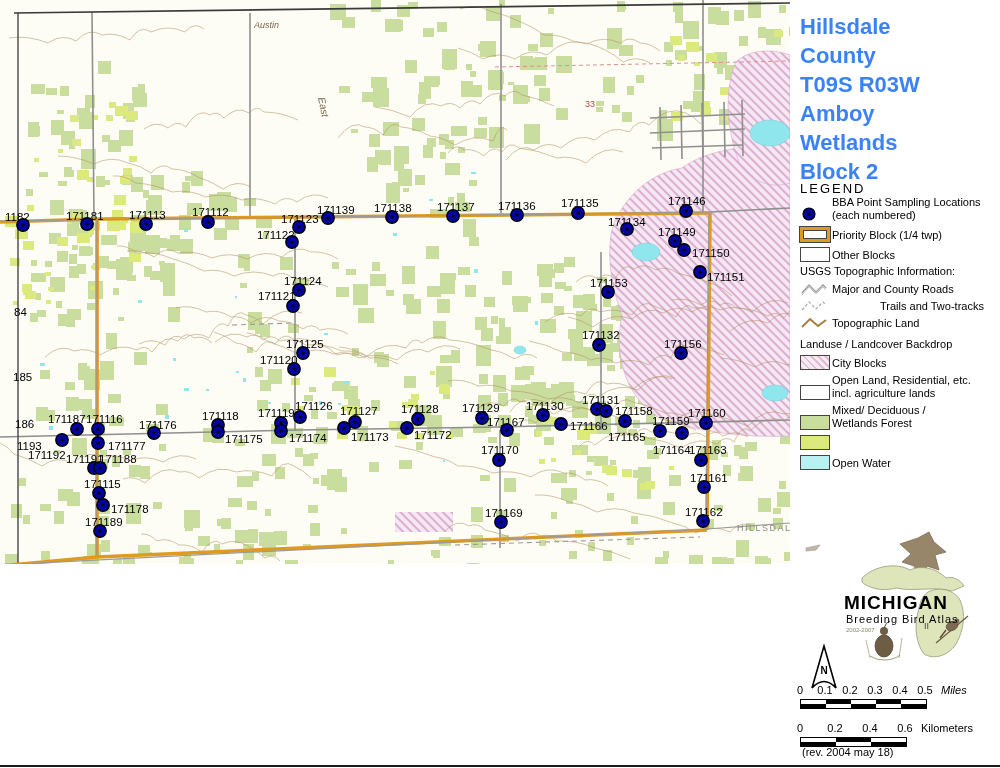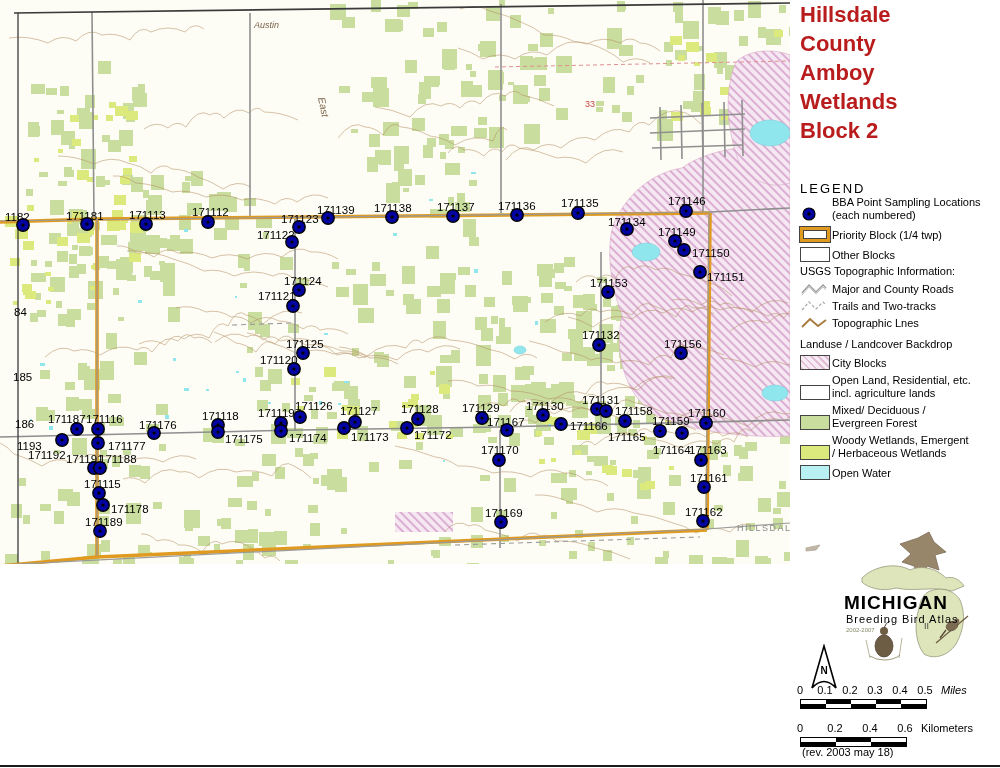--- a/index.html
+++ b/index.html
@@ -3,21 +3,21 @@
 <meta charset="utf-8">
 <style>
   html,body{margin:0;padding:0;background:#fff;}
   #stage{position:relative;width:1000px;height:768px;overflow:hidden;background:#fff;
          font-family:"Liberation Sans",sans-serif;}
   
   #map-panel{position:absolute;left:0;top:0;width:790px;height:564px;background:#fcfcf4;overflow:hidden;}
   #map-svg{position:absolute;left:0;top:0;}
   
   #sidebar{position:absolute;left:790px;top:0;width:210px;height:768px;background:#ffffff;}
-  .sb-title{position:absolute;left:10px;top:0;font-size:22px;font-weight:bold;line-height:29px;color:#b91c1c;}
+  .sb-title{position:absolute;left:10px;top:12px;font-size:22px;font-weight:bold;line-height:29px;color:#3b82f6;}
   .legend-head{position:absolute;left:10px;top:181px;font-size:13px;letter-spacing:2px;color:#000;}
   .sec{position:absolute;left:10px;width:196px;font-size:11px;line-height:13px;color:#000;}
   .lrow{display:flex;align-items:flex-end;margin-bottom:4px;}
   .lsym{flex:0 0 32px;display:flex;justify-content:flex-start;align-items:center;padding-top:1px;}
   .ltxt{flex:1;}
   .swatch{width:28px;height:13px;border:1px solid #444;}
   .swatch.priority{border:3px solid #df9a1f;box-shadow:0 0 0 1px #444, inset 0 0 0 1px #444;width:24px;height:9px;background:#fff;}
   .swatch.other{background:#fff;}
   .swatch.city{background:repeating-linear-gradient(45deg,#e3bcd6 0 2px,#f7ebf3 2px 5px);}
   .swatch.open{background:#fff;}
@@ -1106,20 +1106,21 @@
           <circle cx="703" cy="521" r="6.2" fill="#0202a0" stroke="#000" stroke-width="1.4"></circle>
           <circle cx="703" cy="521" r="1.6" fill="#000"></circle>
         </g>
       </svg>
   </div>
 
   <div id="sidebar">
     <div class="sb-title">
       <div>Hillsdale</div>
       <div>County</div>
+      <div>T09S R03W</div>
       <div>Amboy</div>
       <div>Wetlands</div>
       <div>Block 2</div>
     </div>
 
     <div class="legend-head">LEGEND</div>
 
     <div class="sec" id="sec-legend" style="top:196px;">
       <div class="lrow">
         <span class="lsym">
@@ -1150,35 +1151,35 @@
       <div class="sec-head">USGS Topographic Information:</div>
       <div class="lrow" style="margin-bottom:2px;">
         <span class="lsym">
           <svg width="28" height="14">
               <path d="M2,11 L9,3 L16,10 L23,3 L26,6" stroke="#9a9a9a" stroke-width="1.4" fill="none"></path>
               <path d="M2,13 L9,5 L16,12 L23,5 L26,8" stroke="#c4c4c4" stroke-width="1" fill="none"></path>
             </svg>
         </span>
         <span class="ltxt">Major and County Roads</span>
       </div>
-      <div class="lrow" style="margin-bottom:2px;">
+      <div class="lrow" style="margin-bottom:2px;gap:48px;">
         <span class="lsym">
           <svg width="28" height="14">
               <path d="M2,11 L9,3 L16,10 L23,3 L26,6" stroke="#aaaaaa" stroke-width="1.2" fill="none" stroke-dasharray="3,2"></path>
             </svg>
         </span>
         <span class="ltxt">Trails and Two-tracks</span>
       </div>
       <div class="lrow">
         <span class="lsym">
           <svg width="28" height="14">
               <path d="M2,11 L10,3 L18,10 L26,4" stroke="#a97c3f" stroke-width="2" fill="none"></path>
             </svg>
         </span>
-        <span class="ltxt">Topographic Lnes</span>
+        <span class="ltxt">Topographic Land</span>
       </div>
     </div>
 
     <div class="sec" id="sec-landuse" style="top:338px;">
       <div class="sec-head">Landuse / Landcover Backdrop</div>
       <div class="lrow">
         <span class="lsym">
             <span class="swatch city"></span>
           </span>
         <span class="ltxt"><span>City Blocks</span></span>
@@ -1186,27 +1187,26 @@
       <div class="lrow">
         <span class="lsym">
             <span class="swatch open"></span>
           </span>
         <span class="ltxt"><span>Open Land, Residential, etc.</span><br><span>incl. agriculture lands</span></span>
       </div>
       <div class="lrow">
         <span class="lsym">
             <span class="swatch forest"></span>
           </span>
-        <span class="ltxt"><span>Mixed/ Deciduous /</span><br><span>Evergreen Forest</span></span>
+        <span class="ltxt"><span>Mixed/ Deciduous /</span><br><span>Wetlands Forest</span></span>
       </div>
       <div class="lrow">
         <span class="lsym">
             <span class="swatch wetland"></span>
           </span>
-        <span class="ltxt"><span>Woody Wetlands, Emergent</span><br><span>/ Herbaceous Wetlands</span></span>
       </div>
       <div class="lrow">
         <span class="lsym">
             <span class="swatch water"></span>
           </span>
         <span class="ltxt"><span>Open Water</span></span>
       </div>
     </div>
 
     <svg id="logo" width="200" height="140" viewBox="0 0 200 140">
@@ -1291,17 +1291,17 @@
             <div style="background: rgb(0, 0, 0);"></div>
             <div style="background: rgb(255, 255, 255);"></div>
           </div>
           <div class="seg" style="width: 35px;">
             <div style="background: rgb(255, 255, 255);"></div>
             <div style="background: rgb(0, 0, 0);"></div>
           </div>
         </div>
       </div>
 
-    <div class="rev">(rev. 2003 may 18)</div>
+    <div class="rev">(rev. 2004 may 18)</div>
   </div>
 
   <div id="frame-bottom"></div>
 </div>
 
 </body></html>

